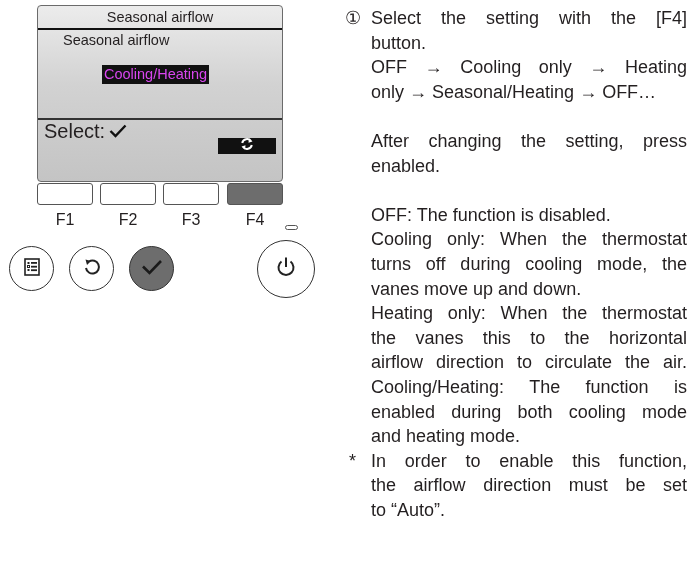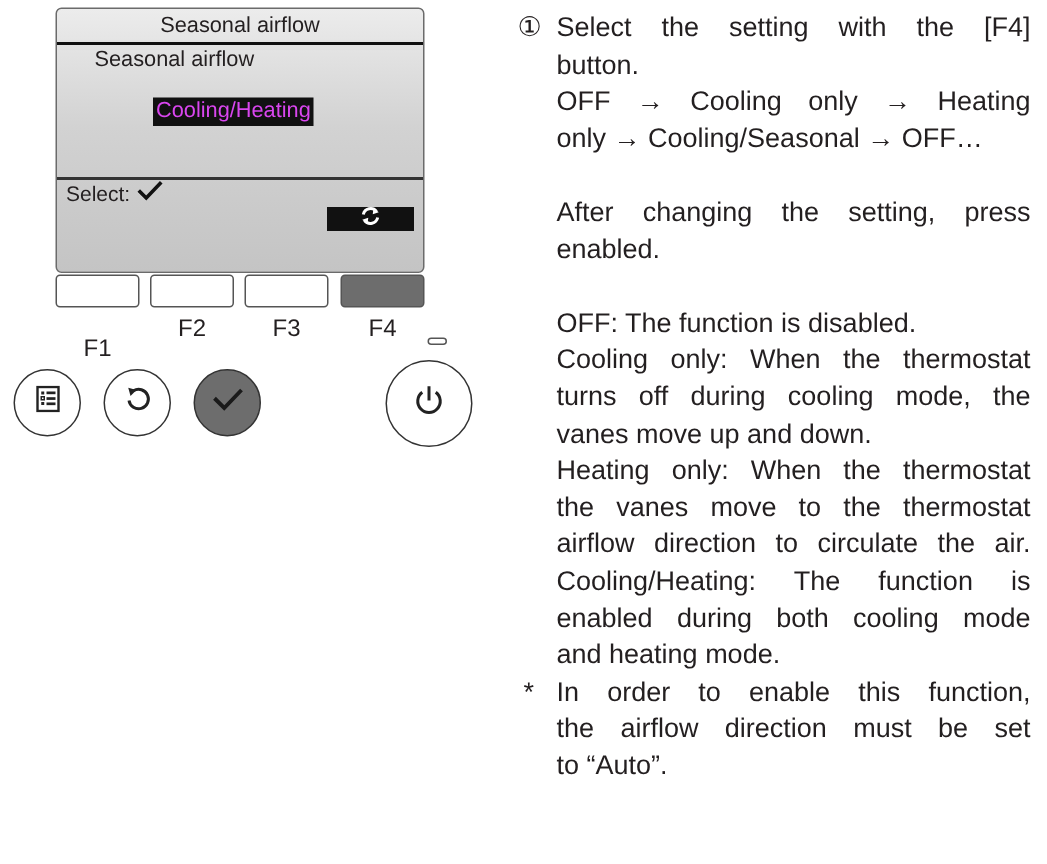--- a/index.html
+++ b/index.html
@@ -4,21 +4,21 @@
 <style>
   html,body{margin:0;padding:0;background:#fff;}
   body{width:698px;height:576px;position:relative;overflow:hidden;font-family:"Liberation Sans",sans-serif;color:#231f20;}
   .abs{position:absolute;}
   .screen{left:37px;top:5px;width:246px;height:177px;border:1.5px solid #6b6b6b;border-radius:4px;background:linear-gradient(180deg,#ececec 0%,#d2d2d2 45%,#c4c4c4 100%);box-sizing:border-box;}
   .scr-title{left:0;top:3px;width:100%;text-align:center;font-size:14.5px;}
   .scr-rule1{left:0;top:22px;width:100%;height:2px;background:#111;}
   .scr-sub{left:25px;top:26px;font-size:14.5px;}
   .scr-value{left:64px;top:59px;background:#111;color:#d946ef;font-size:14.5px;padding:1px 2px;line-height:17px;}
   .scr-rule2{left:0;top:112px;width:100%;height:1.5px;background:#333;}
-  .scr-select{left:6px;top:114px;font-size:14px;display:flex;align-items:flex-end;gap:4px;}
+  .scr-select{left:6px;top:114px;font-size:20px;display:flex;align-items:flex-end;gap:4px;}
   .scr-refresh{left:180px;top:132px;width:58px;height:16px;background:#111;display:flex;align-items:center;justify-content:center;}
   .fkey{top:183px;width:56px;height:22px;border:1.5px solid #555;border-radius:3px;box-sizing:border-box;background:#fff;}
   .fkey.on{background:#6d6d6d;}
   .flabel{top:211px;width:56px;text-align:center;font-size:16px;}
   .rbtn{width:45px;height:45px;border-radius:50%;border:1.5px solid #333;box-sizing:border-box;display:flex;align-items:center;justify-content:center;background:#fff;}
   .rbtn.dark{background:#6d6d6d;}
   .power{left:257px;top:240px;width:58px;height:58px;}
   .led{left:285px;top:225px;width:13px;height:5px;border:1px solid #555;border-radius:3px;box-sizing:border-box;}
   .text{left:345px;top:6px;width:342px;font-size:18px;line-height:24.6px;}
   .line{display:block;}
@@ -53,21 +53,21 @@
         <path d="M5 12.5 L1.5 9.5 L5.5 8.2 Z" fill="#fff"></path>
       </svg>
     </span>
   </div>
 </div>
 
 <div class="abs fkey" style="left:37px;"></div>
 <div class="abs fkey" style="left:100px;"></div>
 <div class="abs fkey" style="left:163px;"></div>
 <div class="abs fkey on" style="left:227px;"></div>
-<div class="abs flabel" style="left:37px;margin-top:13px;">F1</div>
+<div class="abs flabel" style="left:37px;">F1</div>
 <div class="abs flabel" style="left:100px;">F2</div>
 <div class="abs flabel" style="left:163px;text-align:center;">F3</div>
 <div class="abs flabel" style="left:227px;">F4</div>
 
 <div class="abs rbtn" style="left:9px;top:246px;">
   <span>
     <svg width="16" height="18" viewBox="0 0 16 18">
       <rect x="1" y="1" width="14" height="16" fill="none" stroke="#222" stroke-width="1.6"></rect>
       <rect x="3.5" y="4" width="2" height="2" fill="#222"></rect>
         <rect x="7" y="4" width="6" height="1.8" fill="#222"></rect>
@@ -103,31 +103,31 @@
     </svg>
   </span>
 </div>
 
 <div class="abs text">
   <div style="position:relative;" class="indent">
     <span class="mark">①</span>
     <span class="line just">Select the setting with the [F4]</span>
     <span class="line">button.</span>
     <span class="line just">OFF → Cooling only → Heating</span>
-    <span class="line">only → Cooling/Seasonal → OFF…</span>
+    <span class="line">only → Seasonal/Heating → OFF…</span>
     <div class="gap"></div>
     <span class="line just">After changing the setting, press</span>
     <span class="line">enabled.</span>
     <div class="gap"></div>
     <span class="line">OFF: The function is disabled.</span>
     <span class="line just">Cooling only: When the thermostat</span>
     <span class="line just">turns off during cooling mode, the</span>
     <span class="line">vanes move up and down.</span>
     <span class="line just">Heating only: When the thermostat</span>
-    <span class="line just">the vanes move to the thermostat</span>
+    <span class="line just">the vanes this to the horizontal</span>
     <span class="line just">airflow direction to circulate the air.</span>
     <span class="line just">Cooling/Heating: The function is</span>
     <span class="line just">enabled during both cooling mode</span>
     <span class="line">and heating mode.</span>
   </div>
   <div style="position:relative;" class="indent">
     <span class="mark" style="left:4px;">*</span>
     <span class="line just">In order to enable this function,</span>
     <span class="line just">the airflow direction must be set</span>
     <span class="line">to “Auto”.</span>

